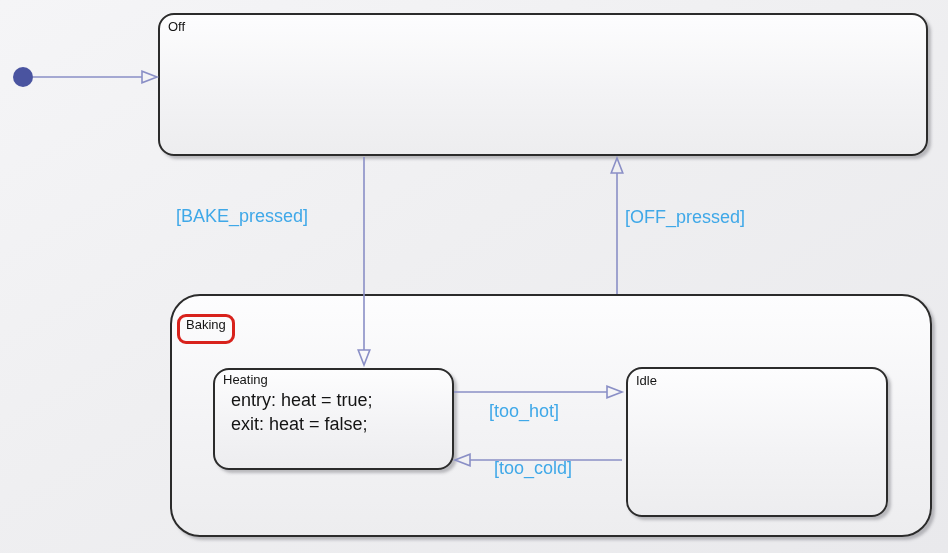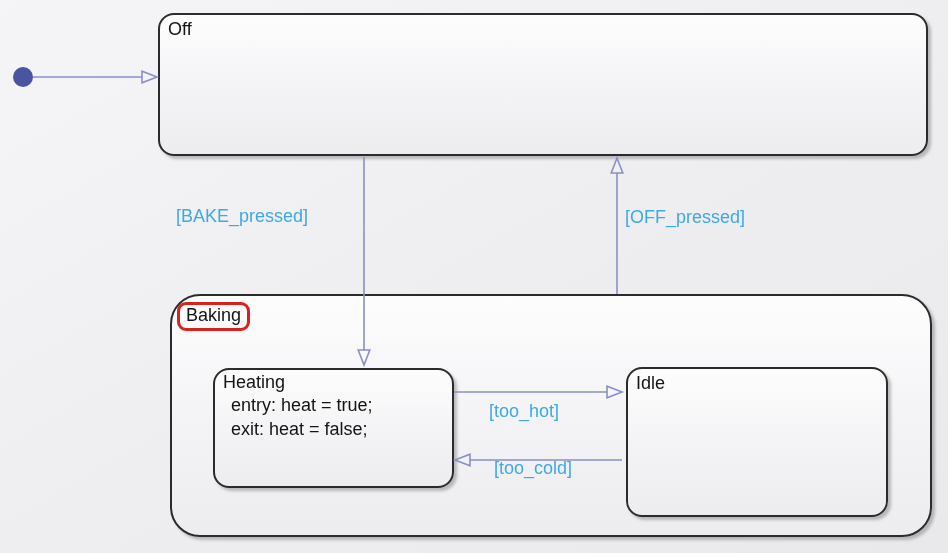--- a/index.html
+++ b/index.html
@@ -40,36 +40,36 @@
   }
   .state {
     position: absolute;
     border: 2.5px solid var(--state-border);
     background: linear-gradient(180deg, #fdfdfe 0%, #f3f3f5 55%, #ededef 100%);
     box-shadow: 3px 3px 3px rgba(80,80,90,0.35);
     z-index: 1;
   }
   .state-title {
     display: inline-block;
-    font-size: 18px;
+    font-size: 13px;
     color: #141414;
     padding: 4px 0 0 8px;
     white-space: nowrap;
     text-align: center;
   }
   .state-off     { left: 158px; top: 13px;  width: 770px; height: 143px; border-radius: 16px; }
   .state-baking  { left: 170px; top: 294px; width: 762px; height: 243px; border-radius: 30px; }
-  .state-heating { left: 41px;  top: 72px;  width: 241px; height: 120px; border-radius: 16px; z-index: 2; }
+  .state-heating { left: 41px;  top: 72px;  width: 241px; height: 102px; border-radius: 16px; z-index: 2; }
   .state-idle    { left: 454px; top: 71px;  width: 262px; height: 150px; border-radius: 16px; z-index: 2; }
   .selected-name {
     display: inline-block;
     border: 3px solid var(--selection-highlight);
     border-radius: 9px;
-    padding: 0px 6px 2px 6px;
-    margin: 6px 0 0 5px;
+    padding: 0px 6px 9px 6px;
+    margin: 18px 0 0 5px;
   }
   .state-actions {
     font-size: 18px;
     color: #141414;
     line-height: 24px;
     padding-left: 16px;
     white-space: nowrap;
   }
   .t-label {
     position: absolute;

